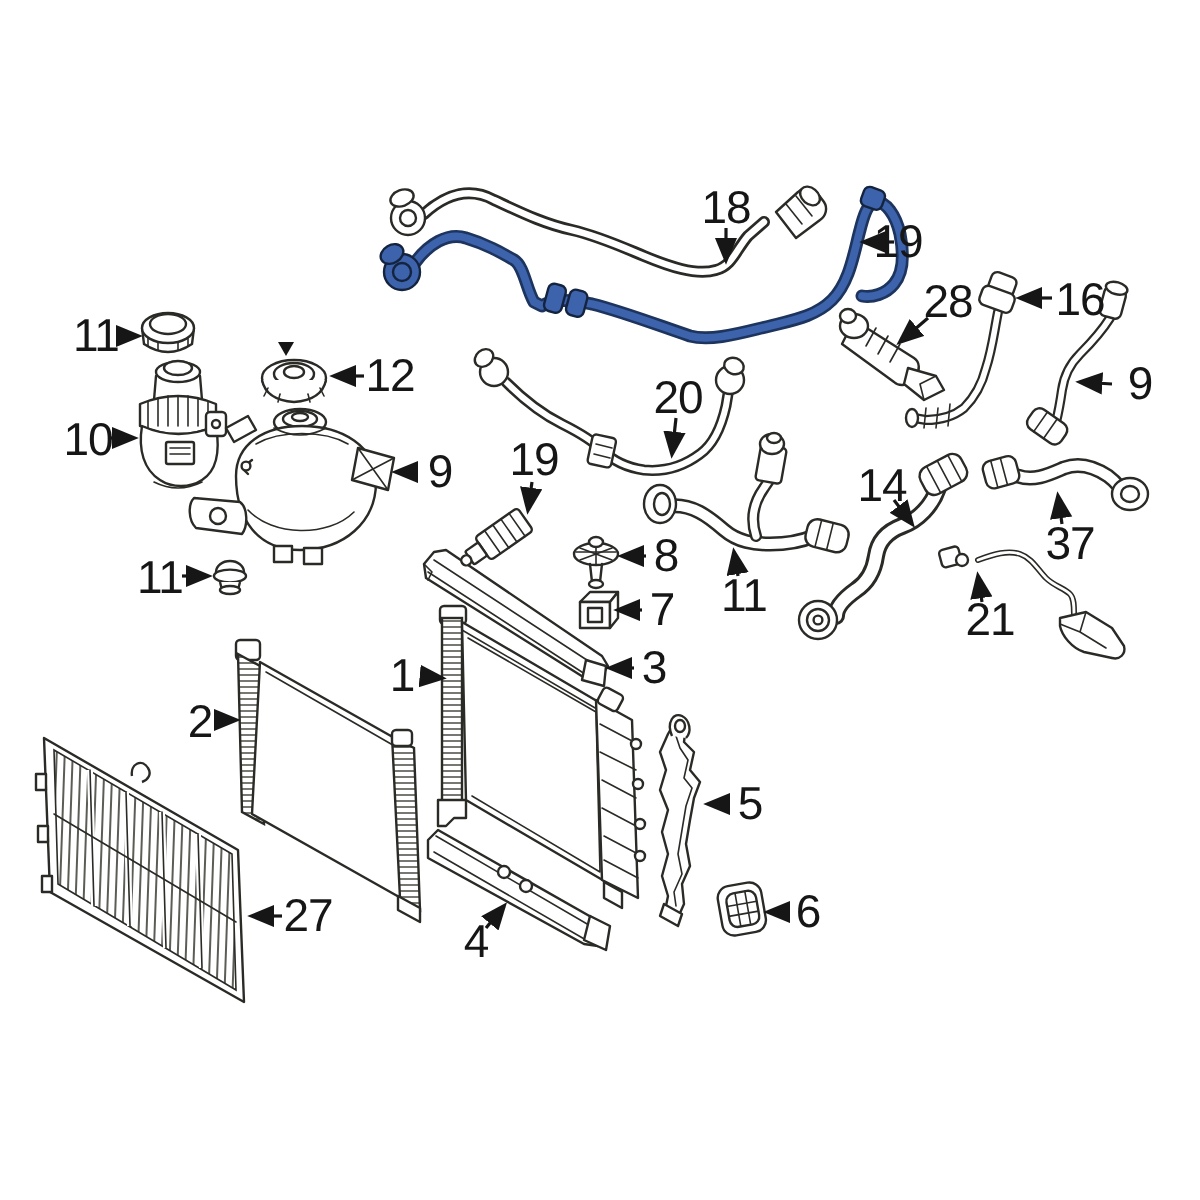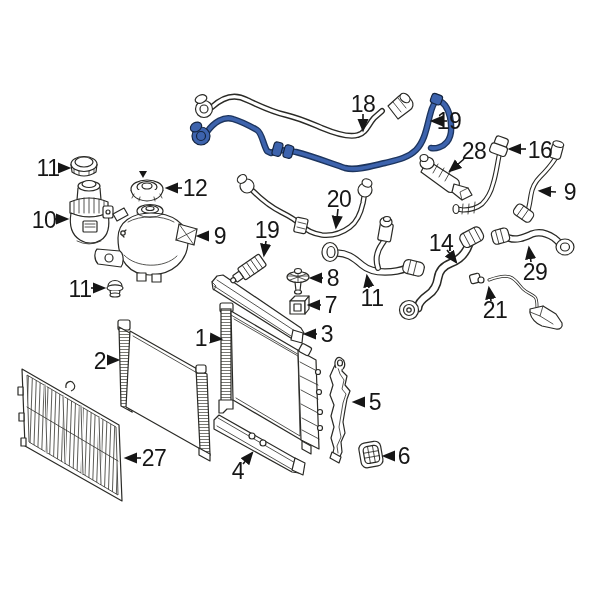--- a/index.html
+++ b/index.html
@@ -404,17 +404,17 @@
   <div class="callout" style="left:195px;top:188px">12</div>
   <div class="callout" style="left:48px;top:168px">11</div>
   <div class="callout" style="left:441px;top:243px">14</div>
   <div class="callout" style="left:372px;top:298px">11</div>
   <div class="callout" style="left:540px;top:150px">16</div>
   <div class="callout" style="left:570px;top:192px">9</div>
   <div class="callout" style="left:363px;top:104px">18</div>
   <div class="callout" style="left:449px;top:121px">19</div>
   <div class="callout" style="left:339px;top:199px">20</div>
   <div class="callout" style="left:495px;top:310px">21</div>
-  <div class="callout" style="left:535px;top:272px">29</div>
+  <div class="callout" style="left:535px;top:272px">37</div>
   <div class="callout" style="left:474px;top:151px">28</div>
   <div class="callout" style="left:154px;top:458px">27</div>
   <div class="callout" style="left:267px;top:230px">19</div>
 </div>
 
 </body></html>

